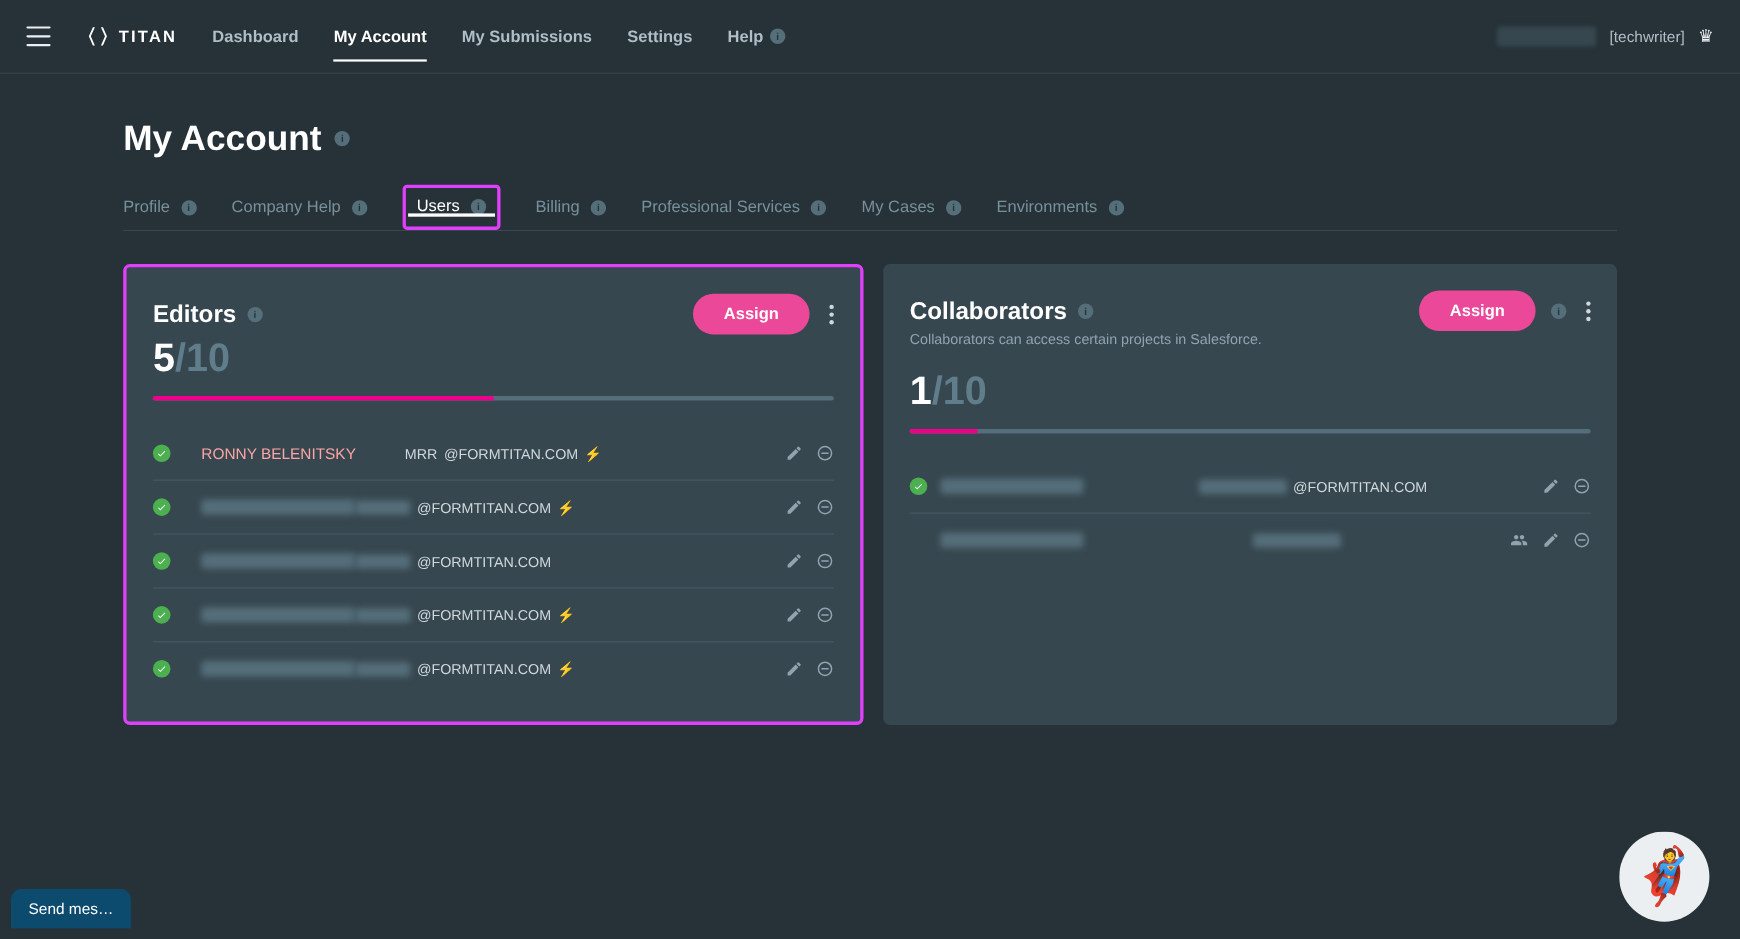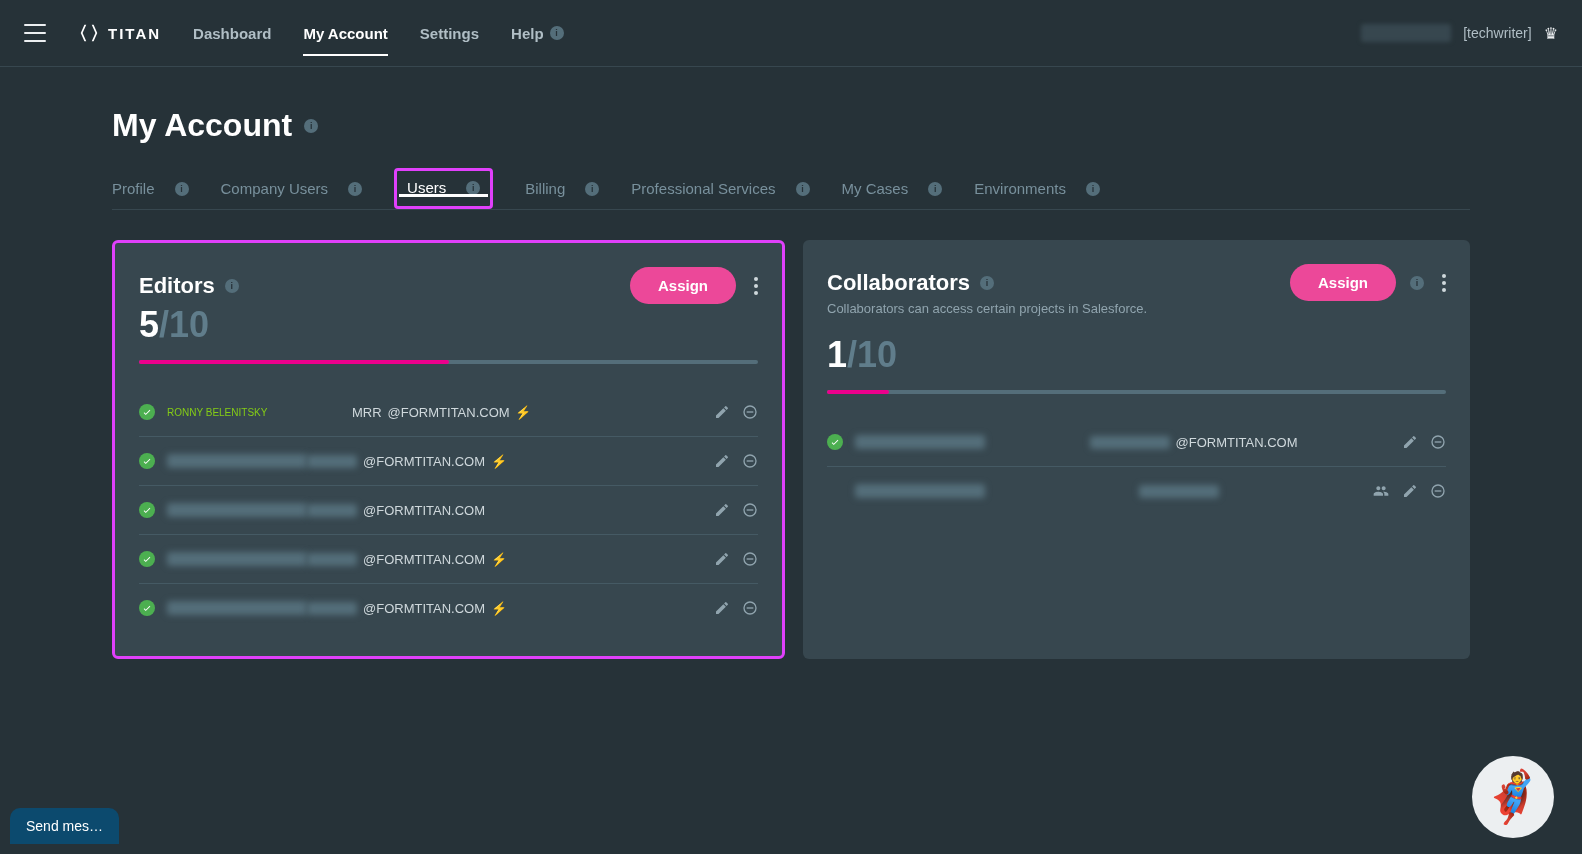--- a/index.html
+++ b/index.html
@@ -62,21 +62,21 @@
   }
   .sub-tabs {
     display: flex; gap: 32px;
     border-bottom: 1px solid #37474f;
     padding-left: 0;
     padding-bottom: 0;
   }
   .sub-tab {
     color: #78909c; font-size: 15px; font-weight: 500;
     padding: 12px 0; cursor: pointer; position: relative;
-    display: flex; align-items: center; gap: 20px;
+    display: flex; align-items: center; gap: 10px;
   }
   .sub-tab.active { color: #fff; }
   .sub-tab.active::after {
     content: ''; position: absolute; bottom: -1px; left: -8px; right: -8px;
     height: 3px; background: #fff;
   }
   .highlight-tab {
     border: 3px solid #e040fb; border-radius: 4px;
     padding: 8px 10px;
     position: relative;
@@ -137,21 +137,21 @@
     border-bottom: 1px solid #455a64;
   }
   .user-row:last-child { border-bottom: none; }
   .check-icon {
     width: 16px; height: 16px; border-radius: 50%;
     background: #4caf50; display: flex; align-items: center; justify-content: center;
     flex-shrink: 0;
   }
   .check-icon svg { width: 10px; height: 10px; }
   .user-name {
-    color: #84cc16; font-size: 10px; margin-left: 12px;
+    color: #fca5a5; font-size: 14px; margin-left: 28px;
     width: 185px; font-weight: 500;
   }
   .user-name.blurred {
     background: #546e7a; height: 14px; width: 140px; border-radius: 3px; filter: blur(3px);
   }
   .user-email {
     color: #cfd8dc; font-size: 13px;
     flex: 1; display: flex; align-items: center; gap: 6px;
   }
   .user-email .blur-part {
@@ -200,20 +200,21 @@
   </div>
   <div class="logo">
     <svg class="logo-icon" viewBox="0 0 24 24">
         <path fill="#fff" d="M7 3 L3 12 L7 21 L9 21 L5 12 L9 3 Z M17 3 L21 12 L17 21 L15 21 L19 12 L15 3 Z"></path>
       </svg>
     <span class="logo-text">TITAN</span>
   </div>
   <div class="nav-items">
     <div class="nav-item">Dashboard</div>
     <div class="nav-item active">My Account</div>
+    <div class="nav-item">My Submissions</div>
     <div class="nav-item">Settings</div>
     <div class="nav-item">
       <span>Help</span>
       <span class="info-dot">i</span>
     </div>
   </div>
   <div class="nav-right">
     <div class="user-blur"></div>
     <span class="role-label">[techwriter]</span>
     <span class="crown">♛</span>
@@ -226,21 +227,21 @@
     <span>My Account</span>
     <span class="info-dot">i</span>
   </div>
 
   <div class="sub-tabs">
     <div class="sub-tab">
         <span>Profile</span>
         <span class="info-dot">i</span>
       </div>
     <div class="sub-tab">
-        <span>Company Users</span>
+        <span>Company Help</span>
         <span class="info-dot">i</span>
       </div>
     <div class="highlight-tab">
       <div class="sub-tab active" style="padding:0">
           <span>Users</span>
           <span class="info-dot">i</span>
         </div>
     </div>
     <div class="sub-tab">
         <span>Billing</span>

